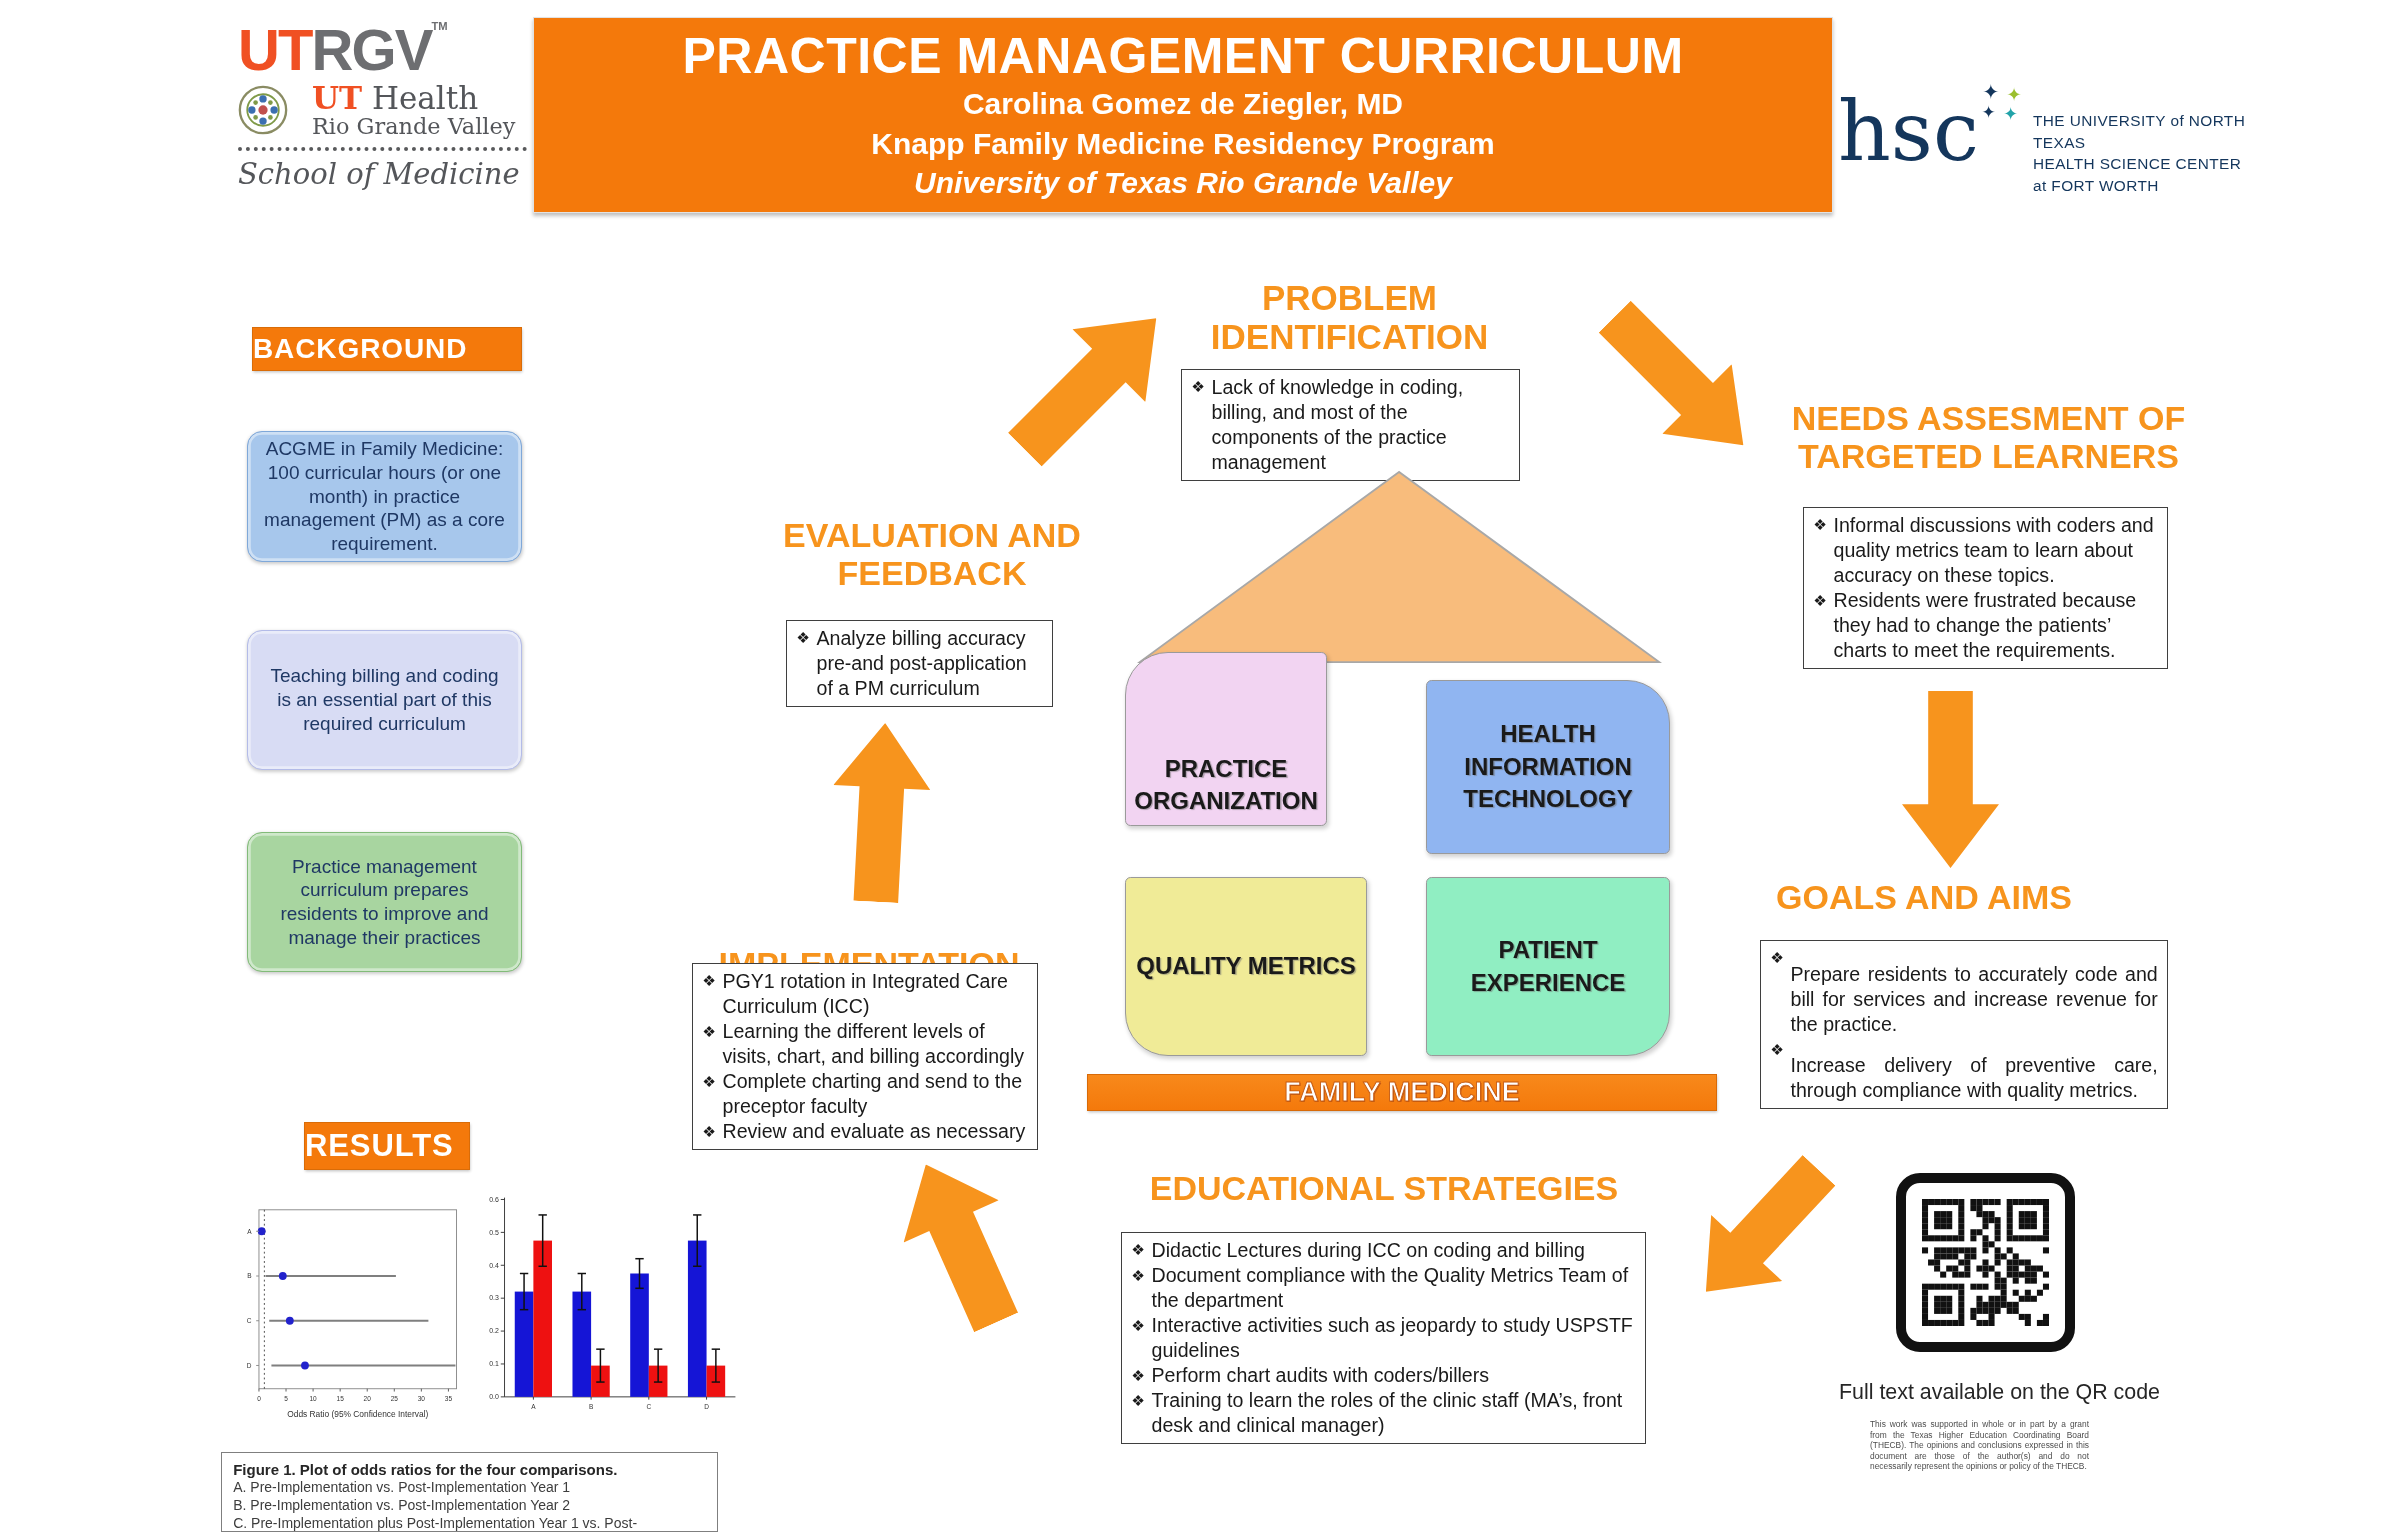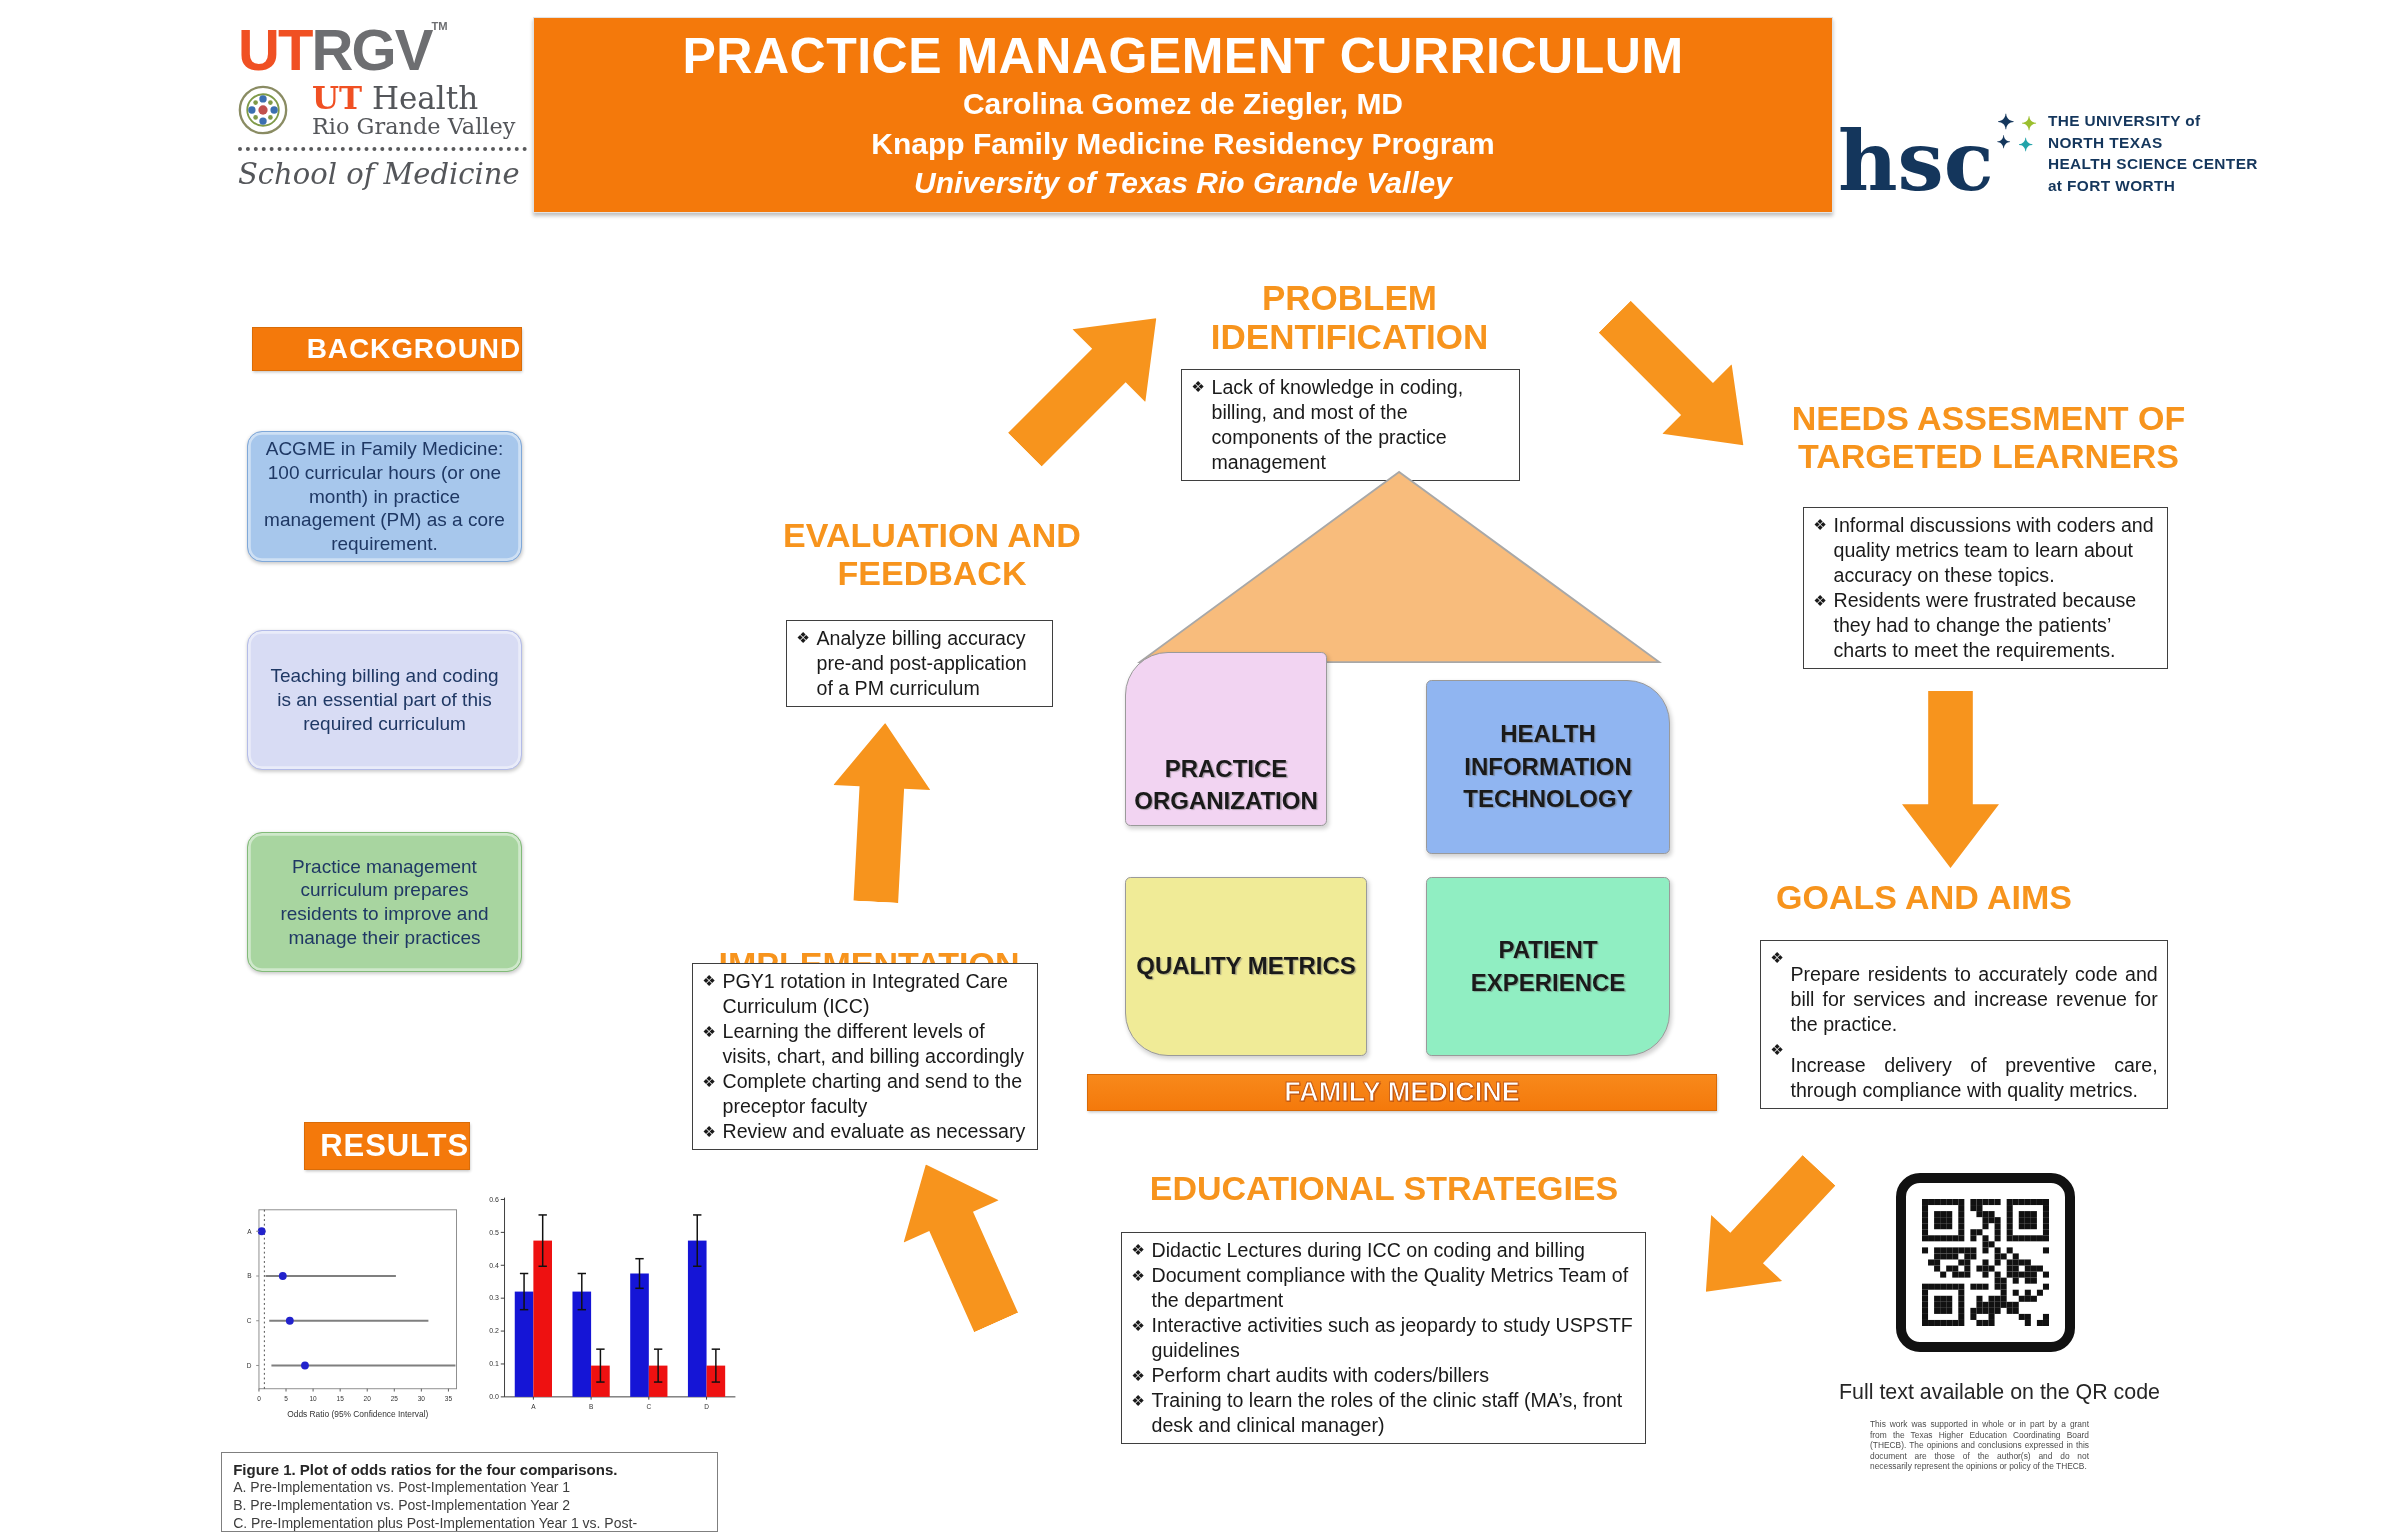--- a/index.html
+++ b/index.html
@@ -18,32 +18,32 @@
   .ut{color:#F05023;}.rgv{color:#6D6E71;}
   .tm{font-size:11.2px;vertical-align:top;color:#6D6E71;letter-spacing:0;}
   .row2{display:flex;align-items:center;gap:24px;margin-top:3.7px;}
   .uth{font-family:"DejaVu Serif",serif;}
   .uth-line1{font-size:31px;line-height:1.05;color:#54565A;}
   .uth-line1 .ut{font-weight:bold;}
   .uth-line2{font-size:22.4px;color:#54565A;line-height:1.05;}
   .dots{border-top:4.7px dotted #58595B;margin:8.4px 0 6.5px;width:100%;}
   .som{font-family:"DejaVu Serif",serif;font-style:italic;font-size:29px;color:#54565A;}
 
-  .hsc{display:flex;align-items:flex-end;font-weight:bold;}
+  .hsc{display:flex;align-items:center;}
   .hsc-word{font-family:"DejaVu Serif",serif;font-size:82px;color:#14365C;line-height:.85;position:relative;padding-right:43px;}
   .sp{position:absolute;font-size:20.5px;line-height:1;}
   .sp1{color:#14365C;right:22.4px;top:-15px;}
   .sp2{color:#9BBF2E;right:0px;top:-11.2px;font-size:18.6px;}
   .sp3{color:#14365C;right:26px;top:7.5px;font-size:17px;}
   .sp4{color:#22A3A9;right:3.7px;top:9.3px;font-size:17.7px;}
   .hsc-text{font-size:15.4px;color:#14365C;line-height:1.4;margin-left:11.2px;margin-top:43px;letter-spacing:0.4px;}
 
   
   .olabel{background:#F4790B;color:#fff;font-weight:bold;text-align:center;
-          display:flex;align-items:center;justify-content:flex-end;
+          display:flex;align-items:center;justify-content:flex-start;
           border:0.9px solid #d96c08;box-shadow:0.9px 1.9px 2.8px rgba(0,0,0,.25);letter-spacing:0.9px;}
 
   
   .oh{color:#F7941D;font-weight:bold;text-align:center;line-height:1.12;}
   .oh span{display:block;}
 
   
   .bbox{border:1.9px solid #3f3f3f;background:#fff;padding:4.7px 9.3px;font-size:19.6px;line-height:1.28;color:#1a1a1a;}
   .li{display:flex;align-items:flex-start;gap:6.5px;}
   .li .mark{font-size:.78em;padding-top:2.8px;flex:0 0 auto;}

